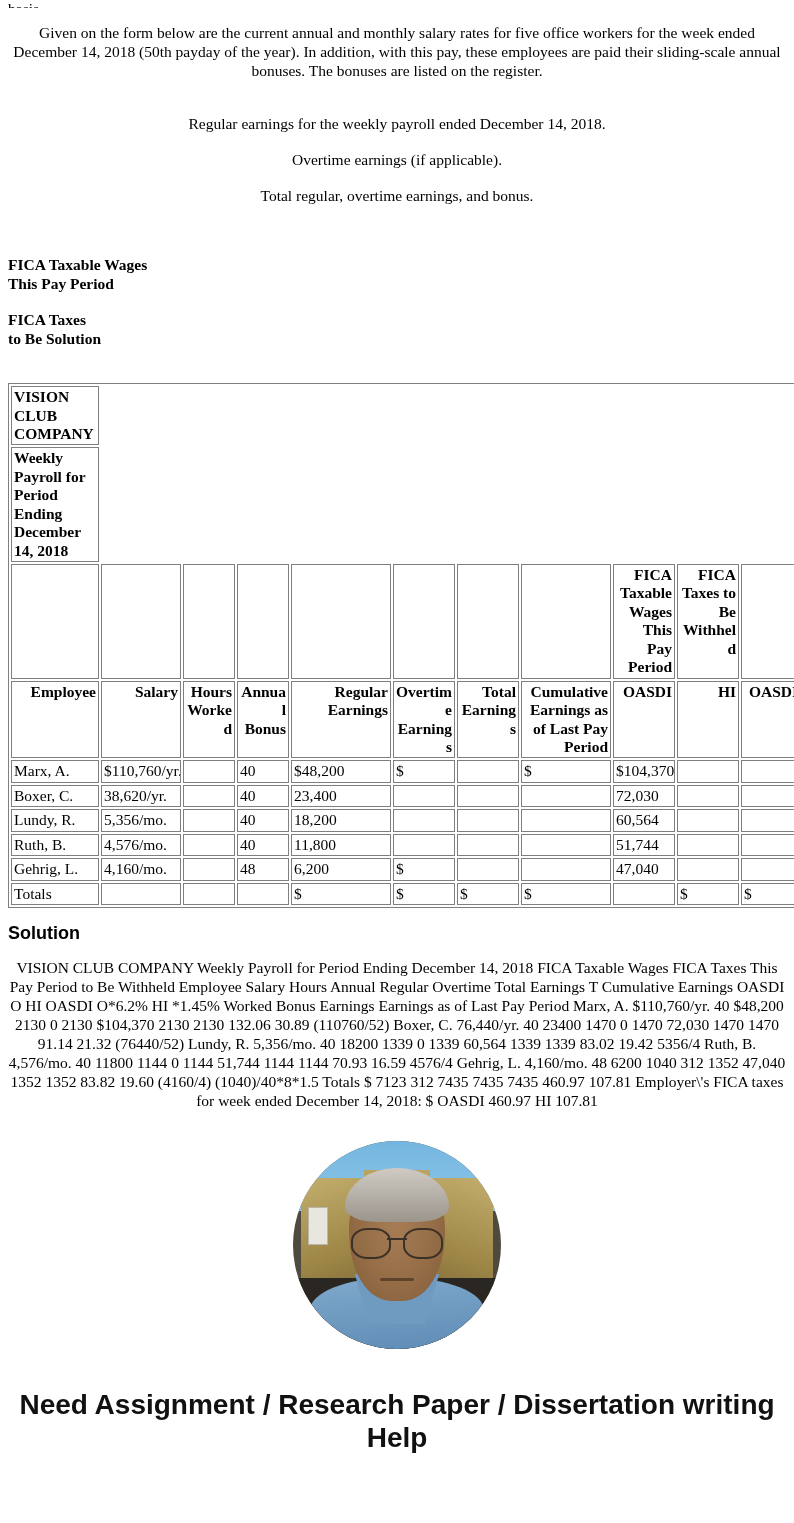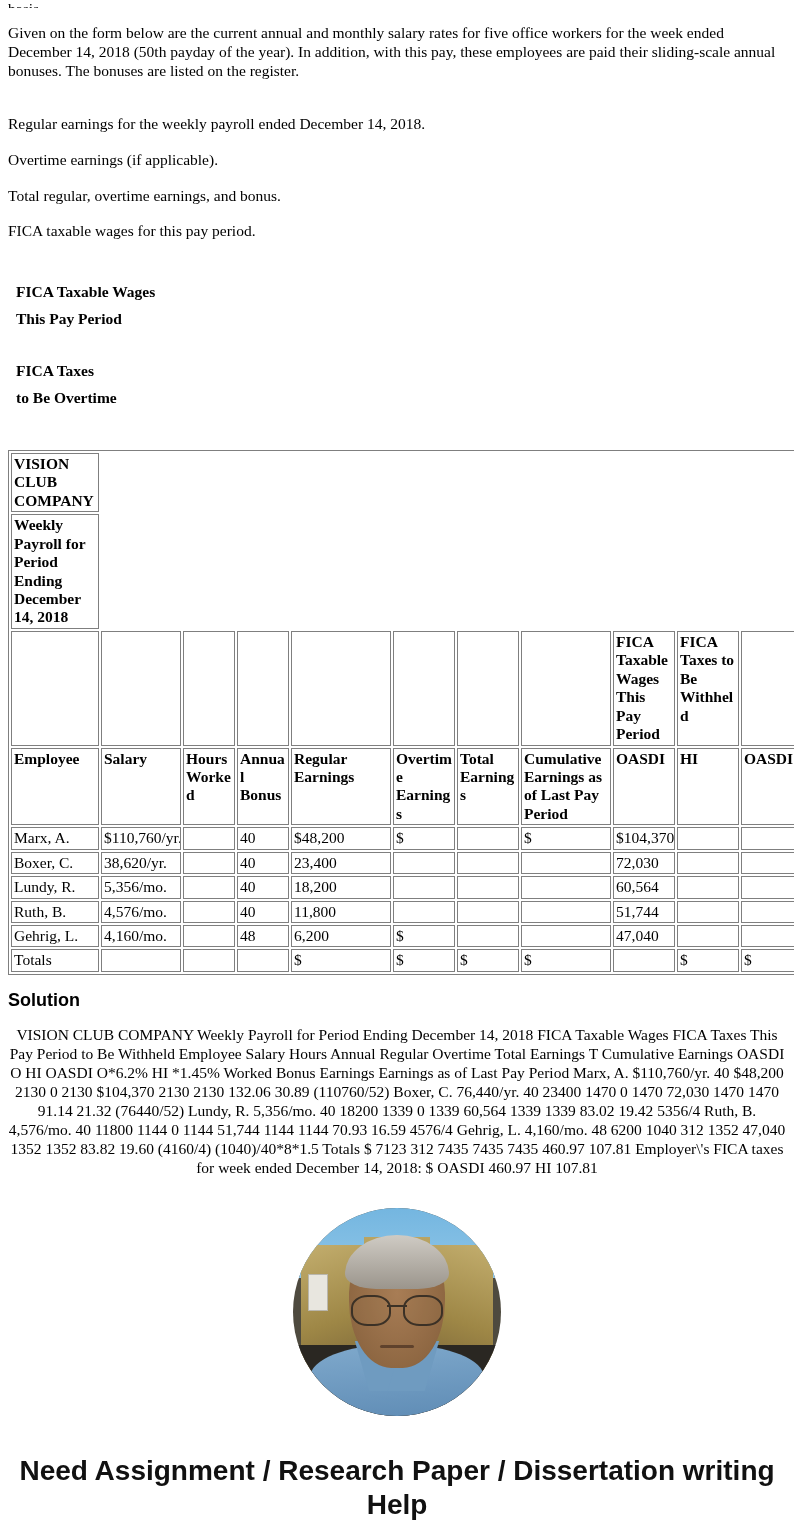--- a/index.html
+++ b/index.html
@@ -24,24 +24,25 @@
   }
   .clipped-top {
     height: 8px;
     overflow: hidden;
     margin: 0;
     line-height: 1.22;
   }
   p.body-para {
     margin: 0 0 0 0;
     padding: 0;
+    text-align: center;
   }
   .bold-head {
     font-weight: bold;
-    margin: 8px;
+    margin: 0;
   }
   .gap-16 { height: 16px; }
   .gap-17 { height: 17px; }
   .gap-14 { height: 14px; }
 
   
   table.register {
     border-collapse: separate;
     border-spacing: 2px;
     border: 1px solid #7f7f7f;
@@ -64,21 +65,21 @@
   td.title-cell {
     font-weight: bold;
     width: 88px;
   }
   td.blank {
     border: 1px solid #7f7f7f;
   }
   td.center {
     text-align: left;
   }
-  .hdr-row td { vertical-align: top; }
+  .hdr-row td { vertical-align: top; text-align: right; }
   .data-row td { white-space: nowrap; }
 
   
   col.c0 { width: 88px; }
   col.c1 { width: 80px; }
   col.c2 { width: 52px; }
   col.c3 { width: 52px; }
   col.c4 { width: 100px; }
   col.c5 { width: 62px; }
   col.c6 { width: 62px; }
@@ -212,31 +213,30 @@
 
   <p class="body-para">Regular earnings for the weekly payroll ended December 14, 2018.</p>
   <div class="gap-17"></div>
 
   <p class="body-para">Overtime earnings (if applicable).</p>
   <div class="gap-17"></div>
 
   <p class="body-para">Total regular, overtime earnings, and bonus.</p>
   <div class="gap-17"></div>
 
-  <p class="body-para">FICA taxable wages for this pay period.</p>
   <div class="gap-17"></div>
 
   <div class="gap-17"></div>
 
   <p class="bold-head">FICA Taxable Wages</p>
   <p class="bold-head">This Pay Period</p>
   <div class="gap-17"></div>
 
   <p class="bold-head">FICA Taxes</p>
-  <p class="bold-head">to Be Overtime</p>
+  <p class="bold-head">to Be Solution</p>
   <div class="gap-17"></div>
 
 
   <div class="gap-17"></div>
 
   <table class="register">
     <colgroup>
       <col class="c0">
         <col class="c1">
         <col class="c2">

